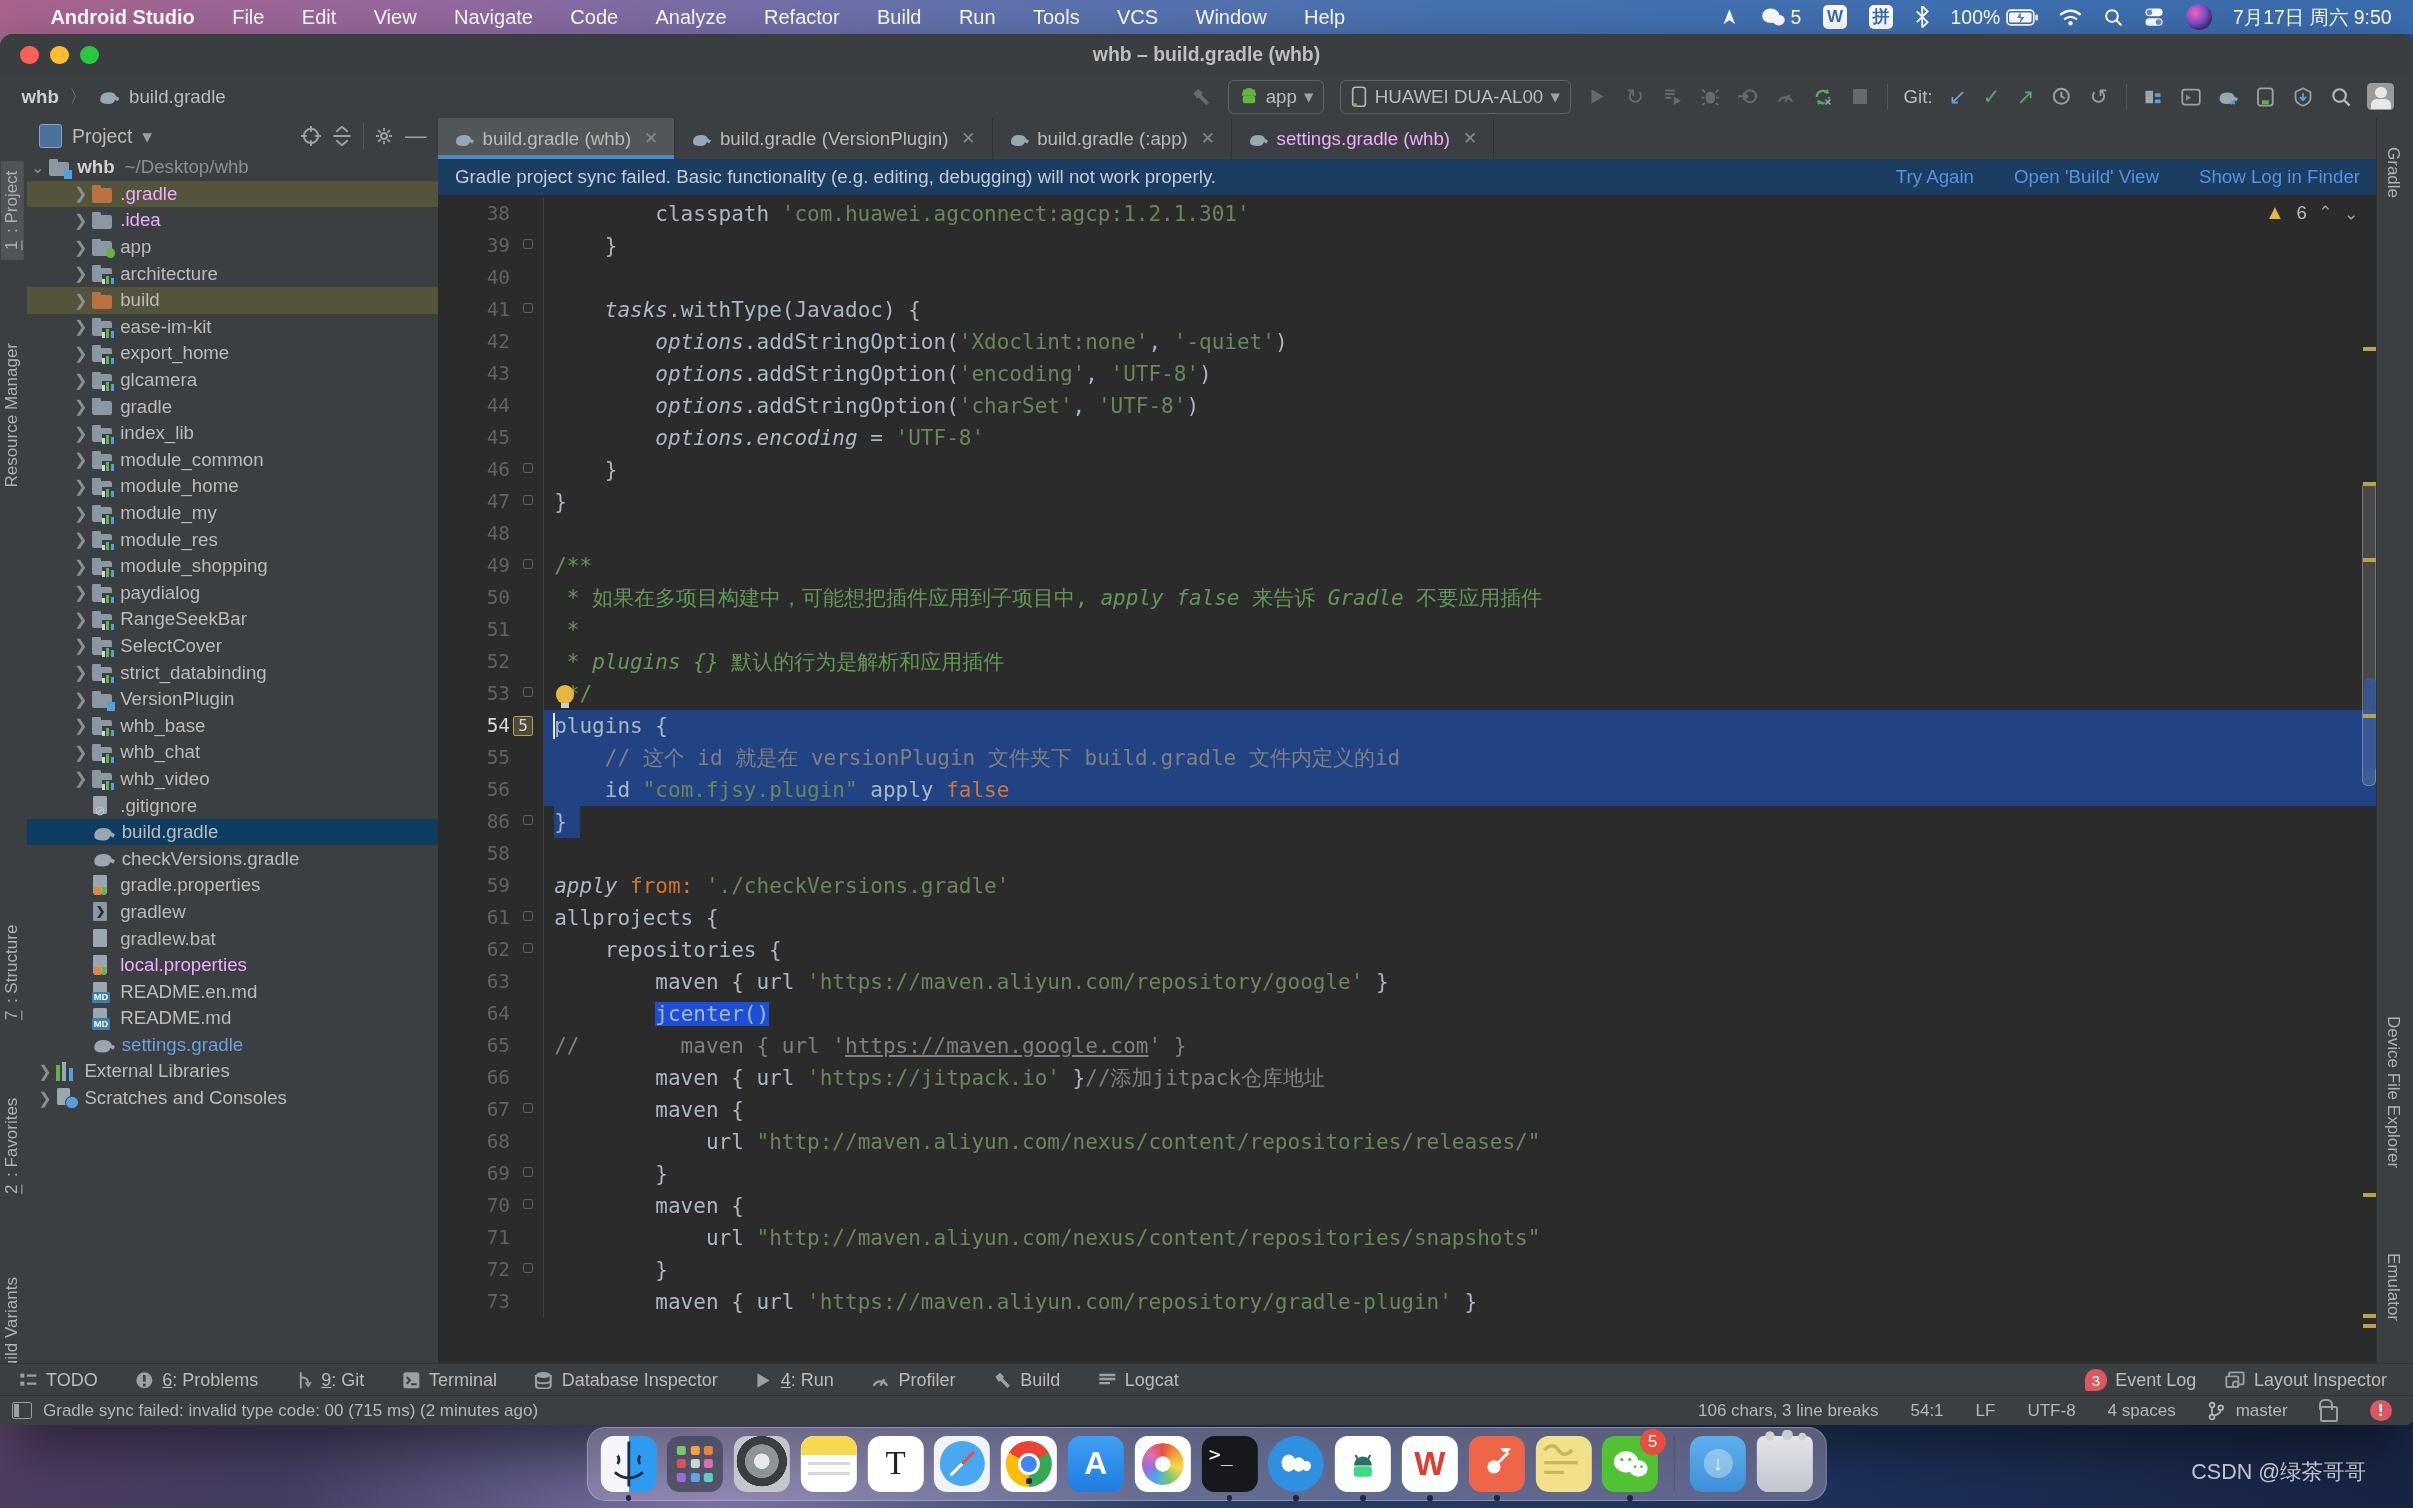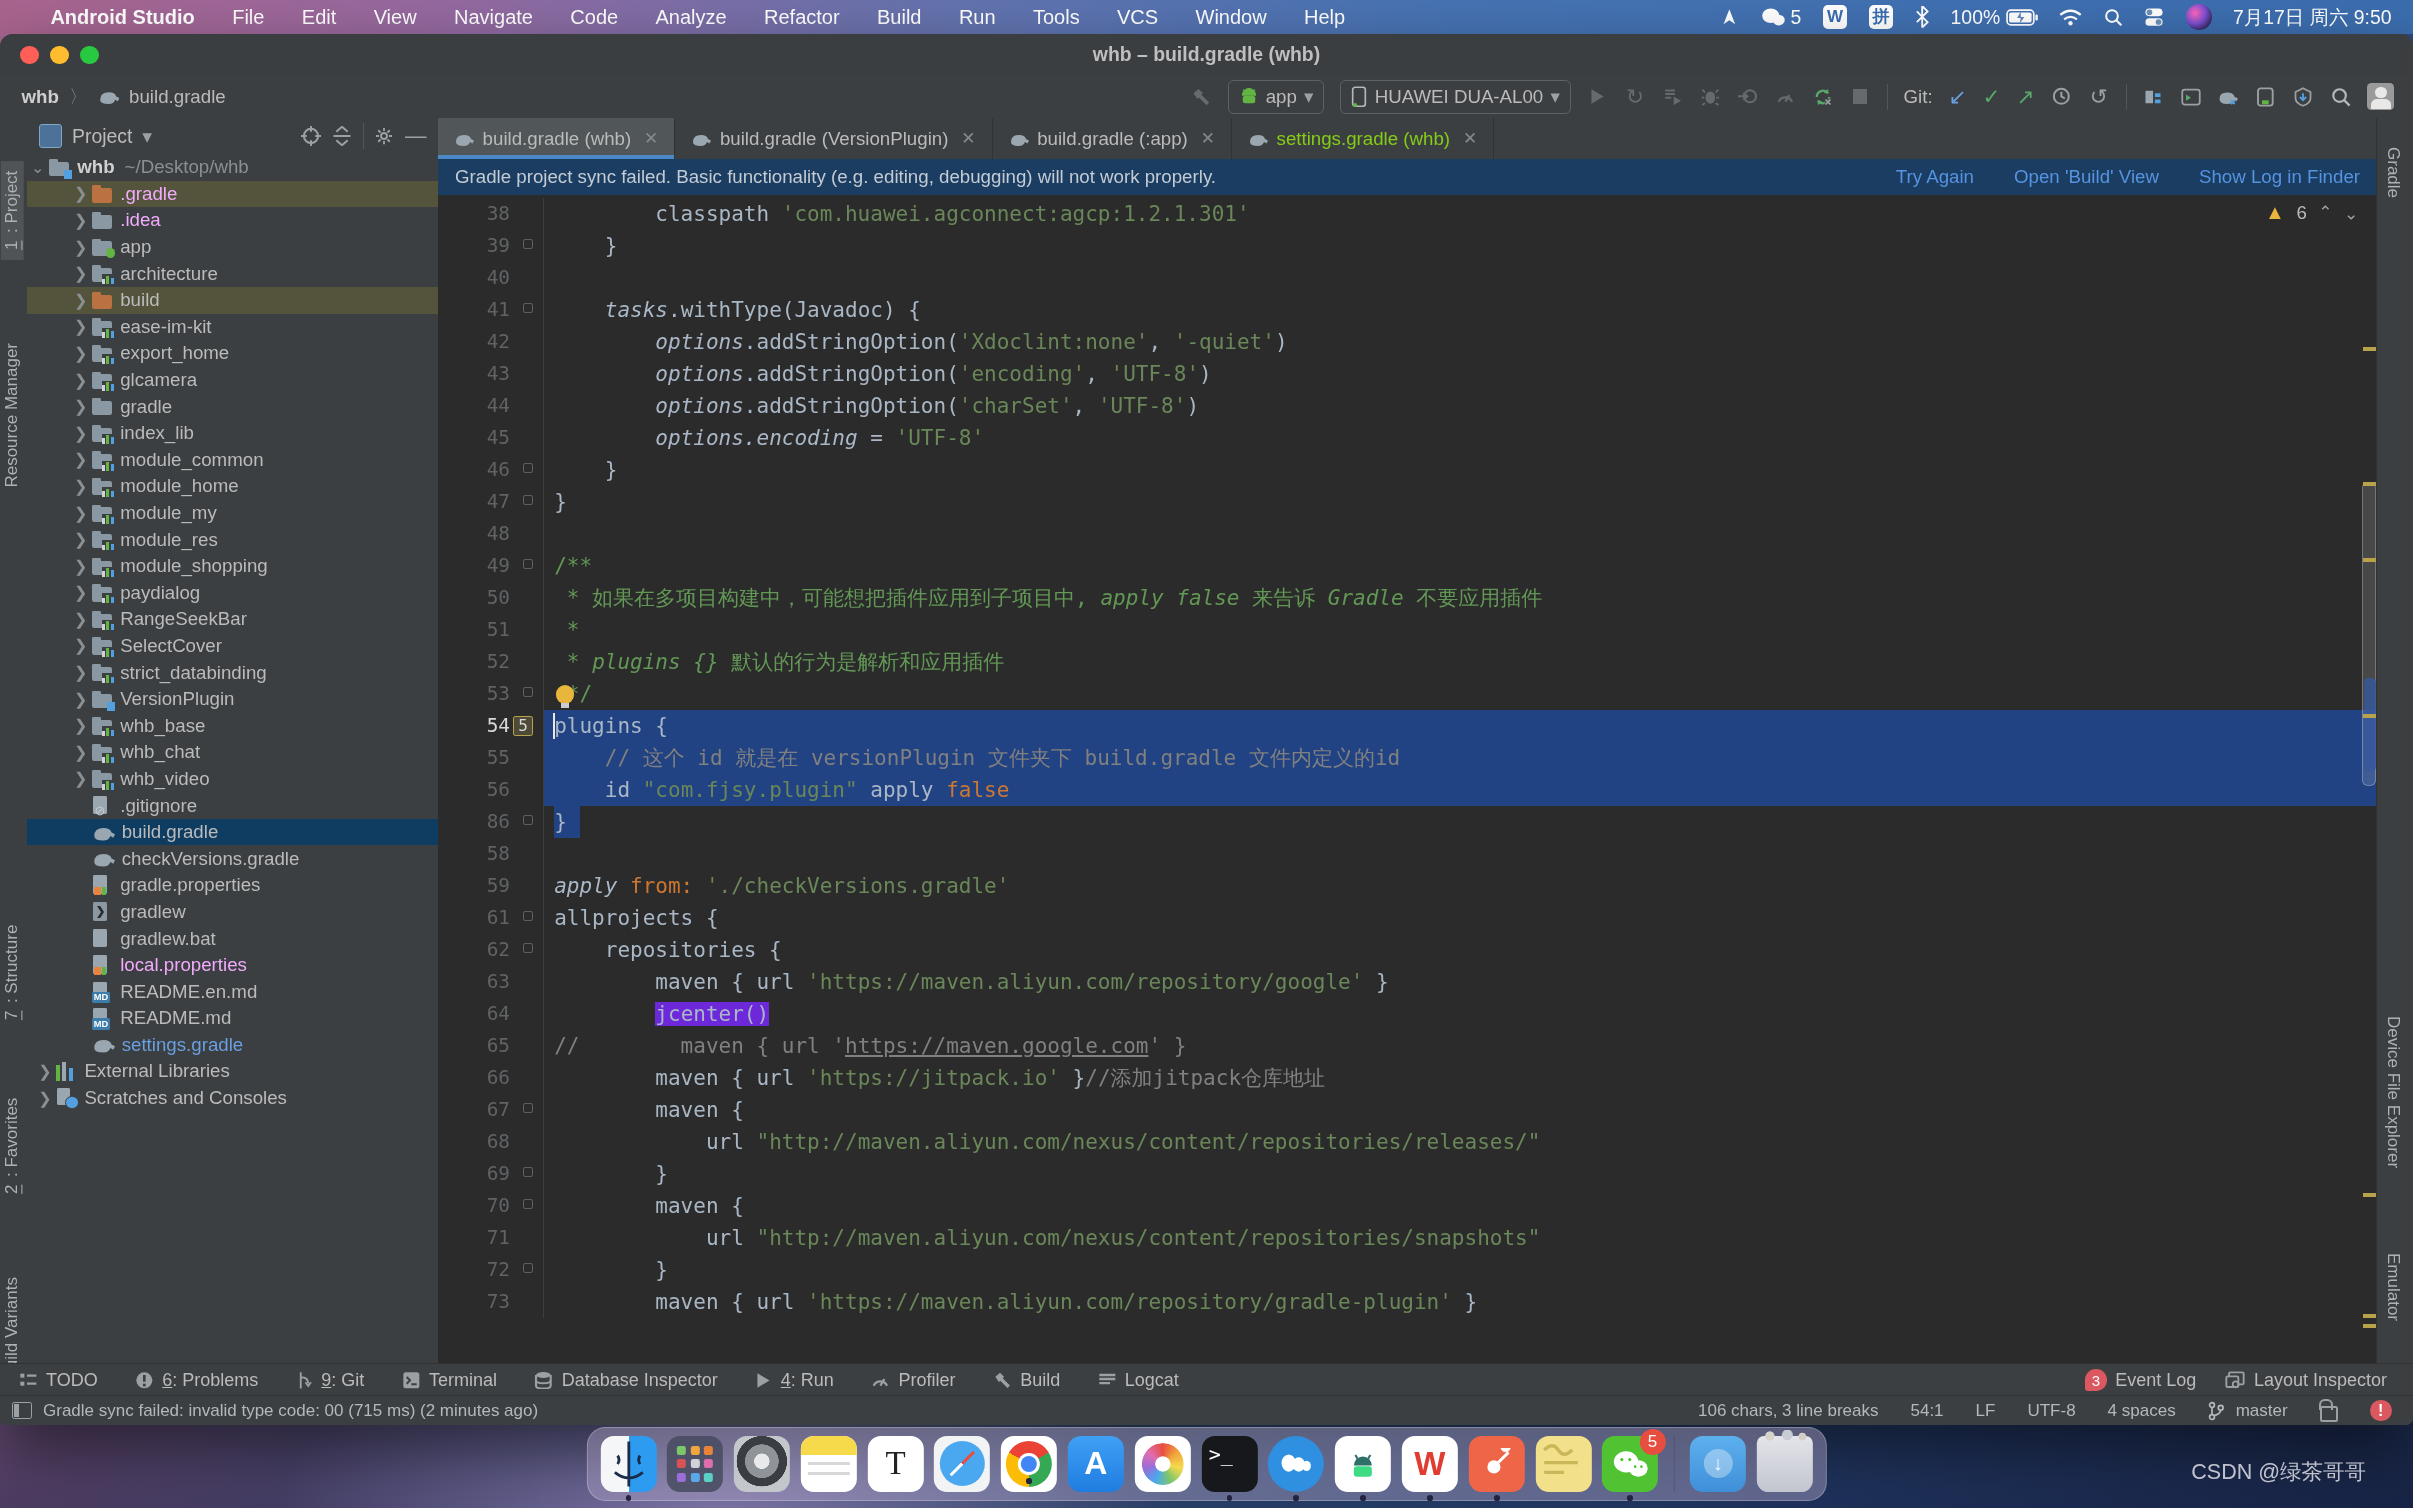--- a/index.html
+++ b/index.html
@@ -109,21 +109,21 @@
   .cl{height:32px;display:flex;white-space:pre;position:relative;}
   .cl .num{flex:0 0 72px;text-align:right;color:#606366;padding-right:7.2px;font-size:19.4px;}
   .cl .fold{flex:0 0 26px;position:relative;border-right:0.7px solid #3c3f41;}
   .cl .fold .fm{position:absolute;left:5.7px;top:9.3px;width:10px;height:10px;border:1.4px solid #606366;border-radius:2.2px;box-sizing:border-box;}
   .cl .body{flex:1;padding-left:10px;position:relative;}
   .cl.sel .body{background:#214283;}
   .cl .nsel{background:#214283;display:inline-block;}
   .tok-p{color:#a9b7c6;} .tok-pi{color:#a9b7c6;font-style:italic;}
   .tok-k{color:#cc7832;} .tok-s{color:#6a8759;}
   .tok-c{color:#808080;} .tok-d{color:#629755;} .tok-di{color:#629755;font-style:italic;}
-  .tok-hl{color:#a9b7c6;background:#6d28d9;}
+  .tok-hl{color:#a9b7c6;background:#1d4ed8;}
   .tok-cu{color:#808080;text-decoration:underline;}
   .badge5{position:absolute;left:75px;top:5.7px;width:20px;height:20px;border:1.4px solid #b8a24a;background:#4e4a38;color:#d8d8d8;
           font-size:16px;display:flex;align-items:center;justify-content:center;border-radius:2.2px;box-sizing:border-box;}
   .caret{position:absolute;left:8.6px;top:2.9px;width:2.2px;height:26px;background:#e8e8e8;}
   .bulb{position:absolute;left:11.5px;top:7.2px;width:18.7px;height:18.7px;border-radius:50%;background:#e8b63c;}
   .bulb::after{content:"";position:absolute;left:5.7px;bottom:-4.3px;width:7.2px;height:5px;background:#c9cdd1;}
   
   #scroll{position:absolute;top:77px;right:0;width:16px;bottom:0;}
   #thumb{position:absolute;right:1.4px;top:287px;width:11.5px;height:302px;background:rgba(255,255,255,.14);border:0.7px solid rgba(255,255,255,.25);border-radius:5.7px;}
   .etick{position:absolute;right:0.7px;width:13px;height:3.6px;background:#b8a24a;}
@@ -788,21 +788,21 @@
    <svg width="20" height="16" viewBox="0 0 20 14">
             <path d="M2 10 q0-7 8-7 q6 0 7 4 l3 1.5 -1.5 3 -2.5-1.5 q-1.5 4-6 4 q-8 0-8-4z" fill="#9aa7b0"></path>
           </svg>
    <span style="">build.gradle (:app)</span>
    <span class="x">✕</span>
         </span>
         <span class="etab">
    <svg width="20" height="16" viewBox="0 0 20 14">
             <path d="M2 10 q0-7 8-7 q6 0 7 4 l3 1.5 -1.5 3 -2.5-1.5 q-1.5 4-6 4 q-8 0-8-4z" fill="#9aa7b0"></path>
           </svg>
-   <span style="color:#84cc16">settings.gradle (whb)</span>
+   <span style="color:#f0abfc">settings.gradle (whb)</span>
    <span class="x">✕</span>
         </span>
       </div>
     <div id="banner">
       <span>Gradle project sync failed. Basic functionality (e.g. editing, debugging) will not work properly.</span>
       <span class="acts" id="banner-acts">
           <span>Try Again</span>
           <span>Open 'Build' View</span>
           <span>Show Log in Finder</span>
         </span>

